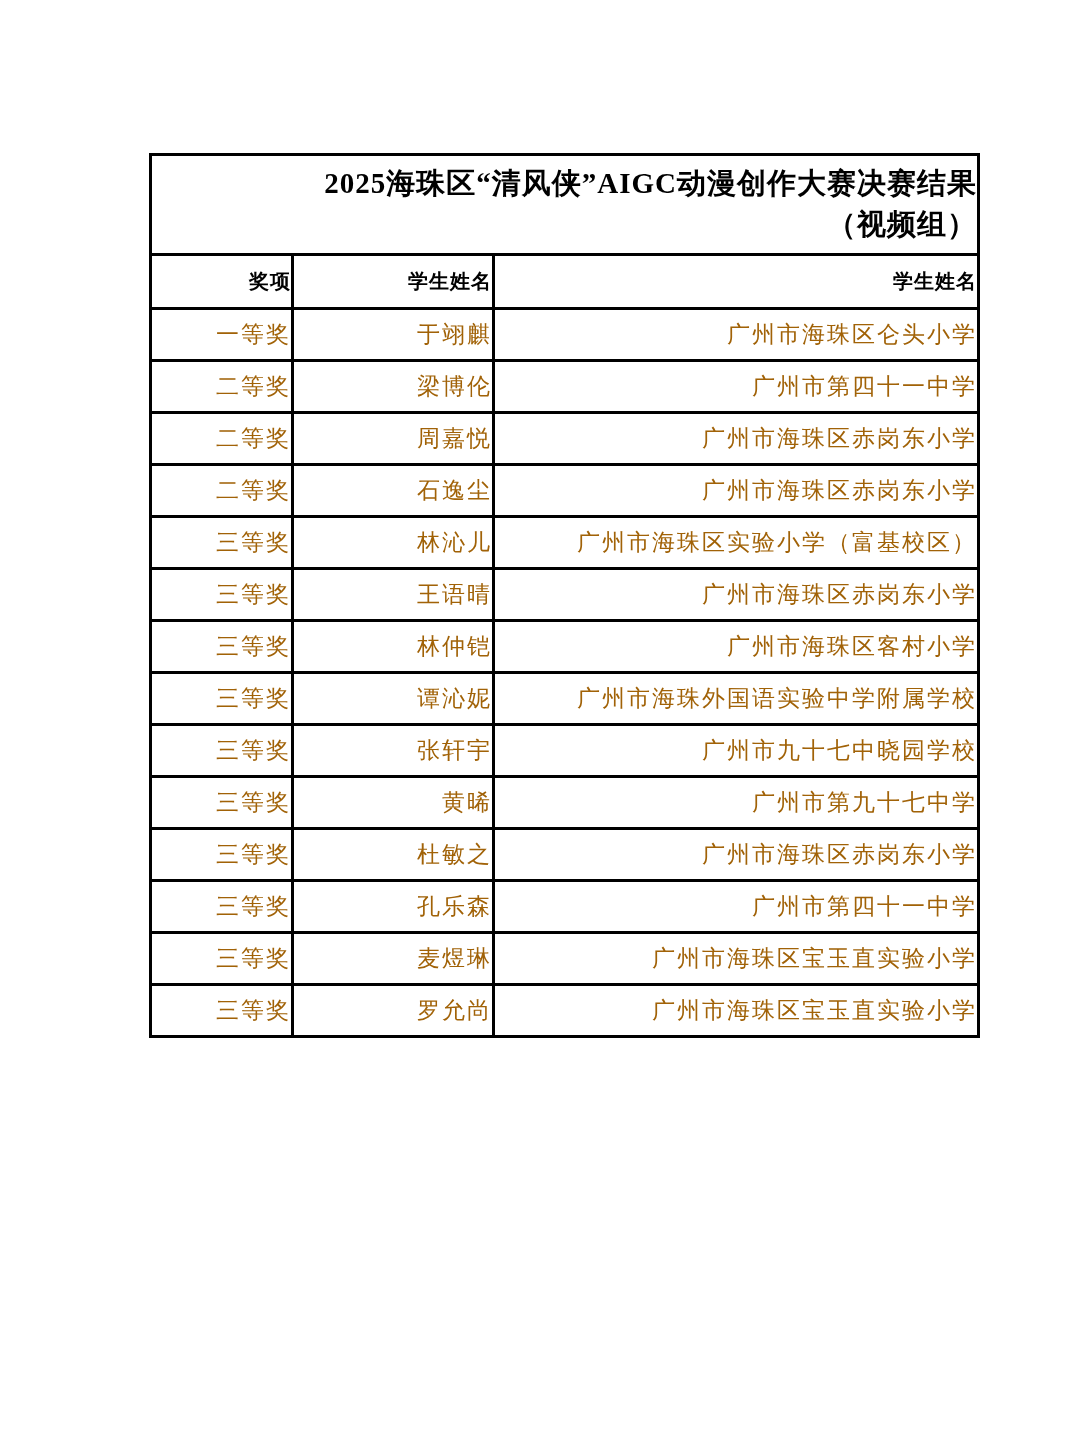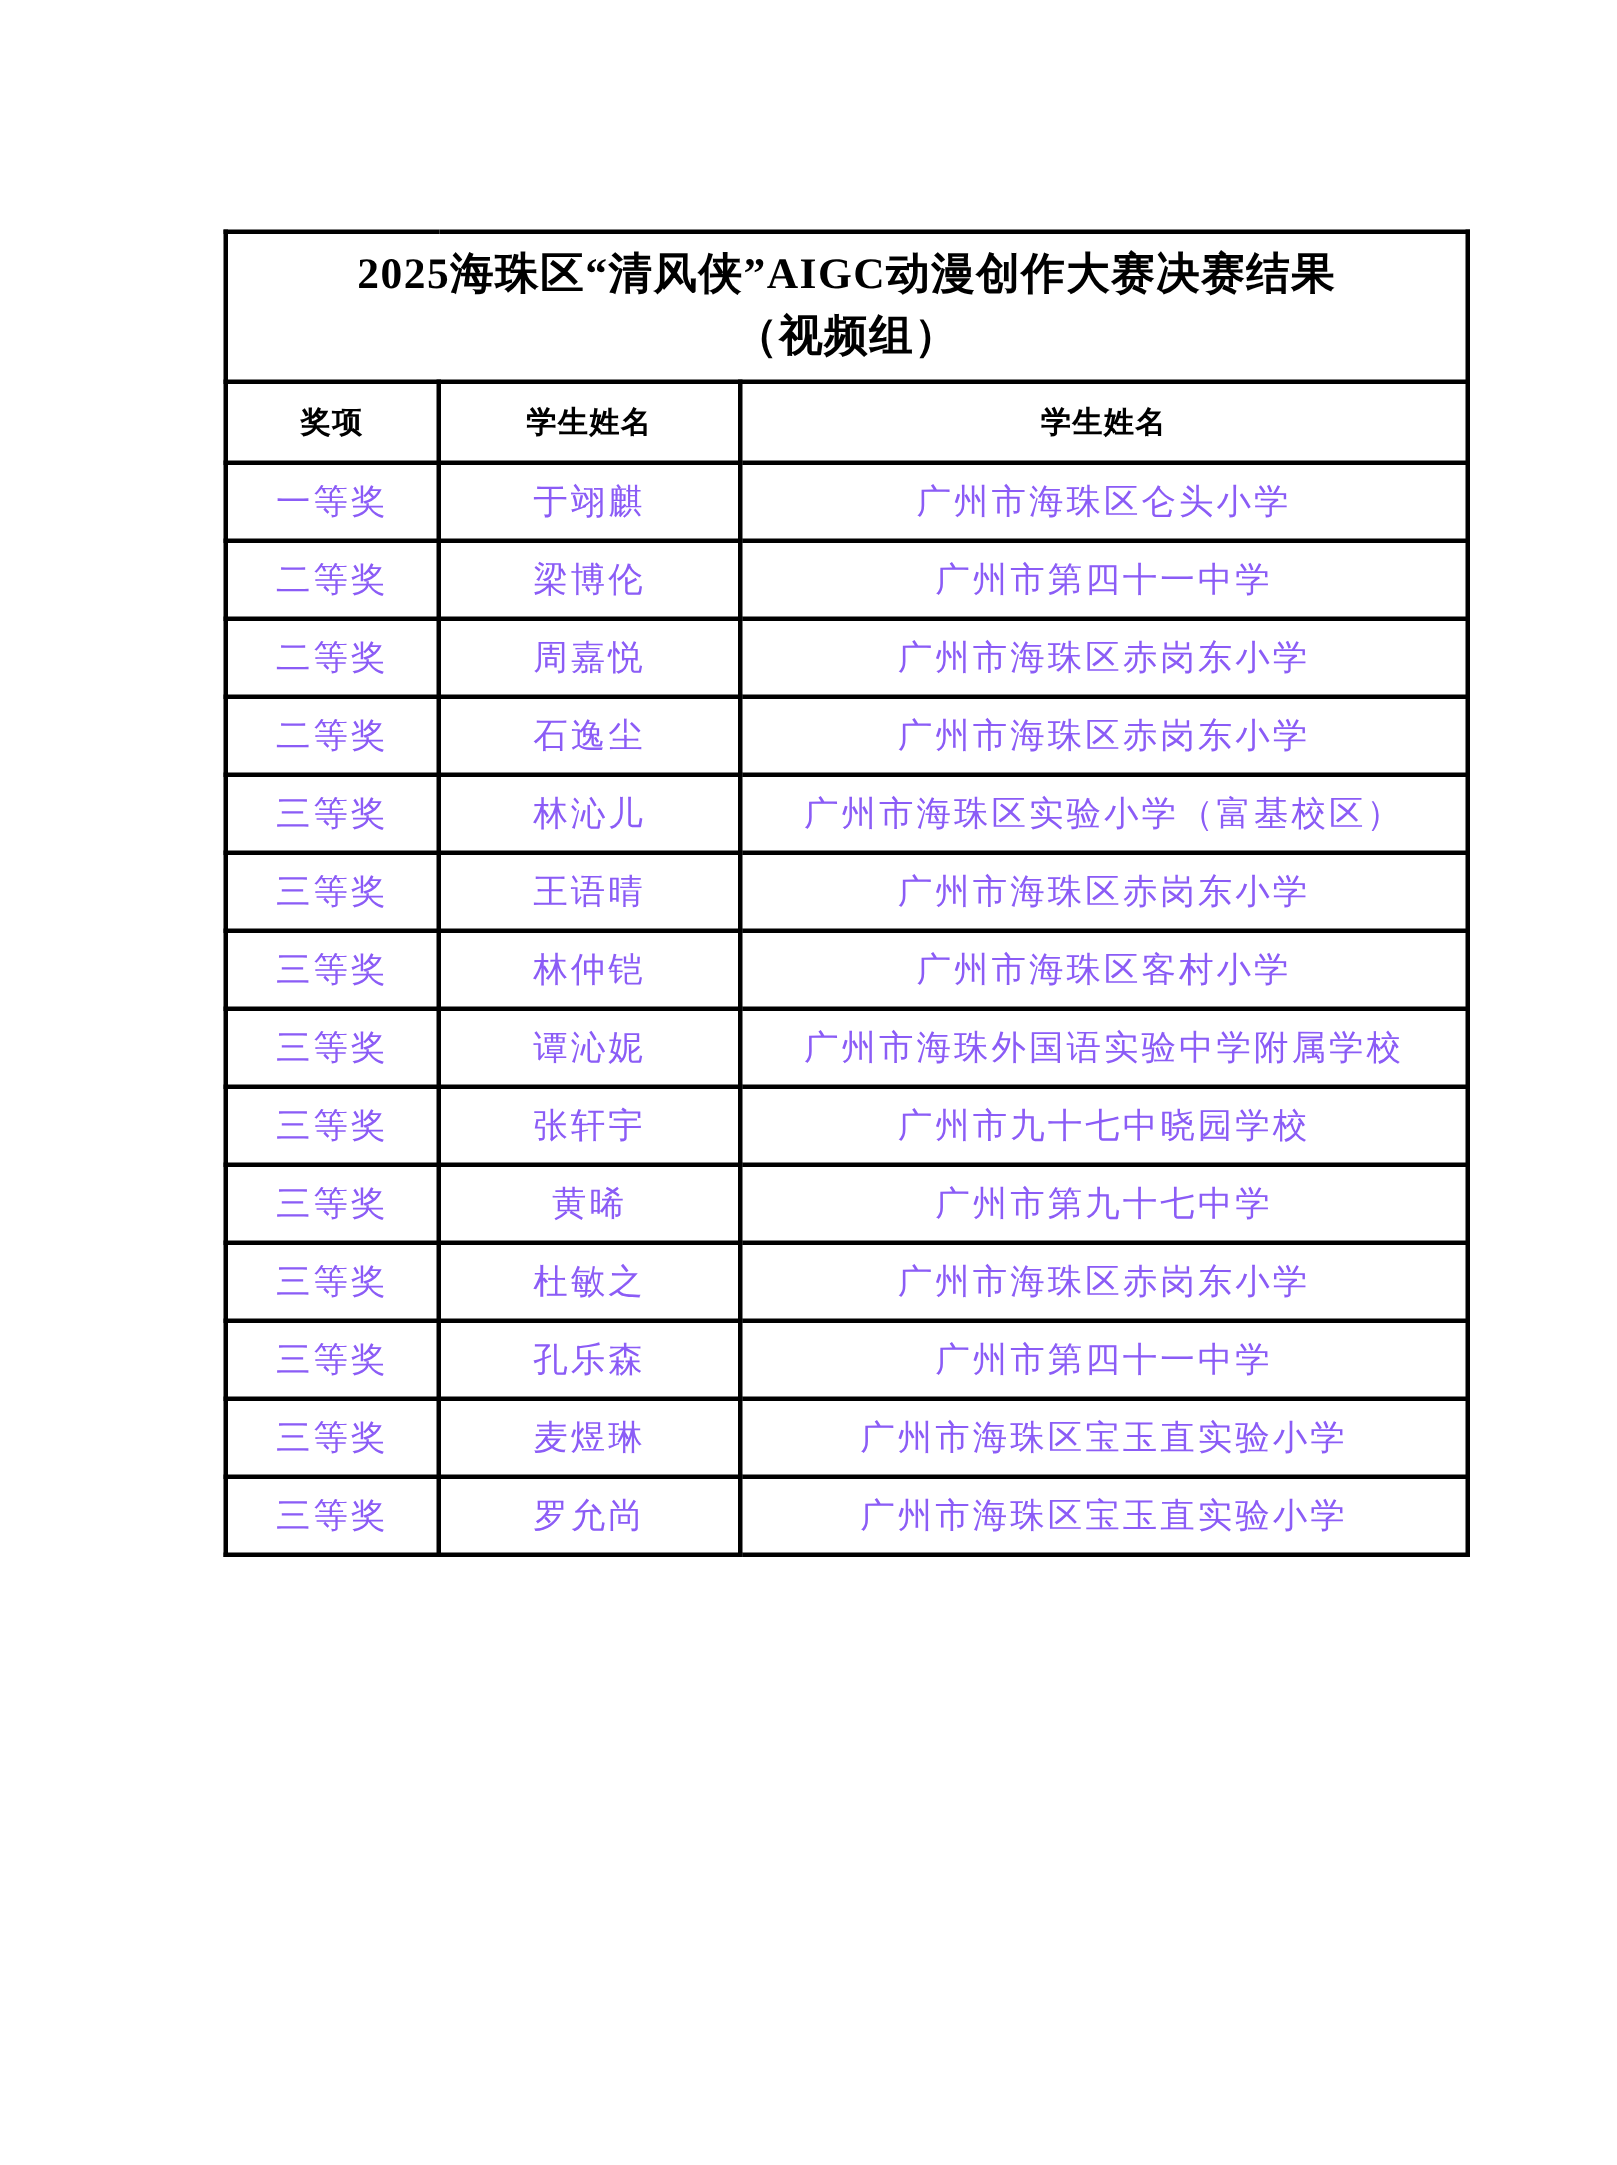--- a/index.html
+++ b/index.html
@@ -21,21 +21,21 @@
     left: 149px;
     top: 153px;
     width: 828px;
     border-collapse: collapse;
     table-layout: fixed;
     color: #000000;
   }
   table.results-table th,
   table.results-table td {
     border: 3px solid #000000;
-    text-align: center;
+    text-align: right;
     vertical-align: middle;
     overflow: hidden;
     white-space: nowrap;
   }
   .title-cell {
     height: 100px;
     font-size: 29px;
     font-weight: bold;
     line-height: 1.38;
     letter-spacing: 1px;
@@ -45,21 +45,21 @@
     height: 54px;
     font-size: 20px;
     font-weight: bold;
     letter-spacing: 1px;
   }
   table.results-table td {
     height: 52px;
     font-size: 23px;
     font-weight: normal;
     letter-spacing: 2px;
-    color: #8b5cf6;
+    color: #a16207;
   }
 </style>
 </head>
 <body>
 
 <div class="page">
   <table class="results-table">
     <colgroup>
       <col style="width:142px">
       <col style="width:201px">

